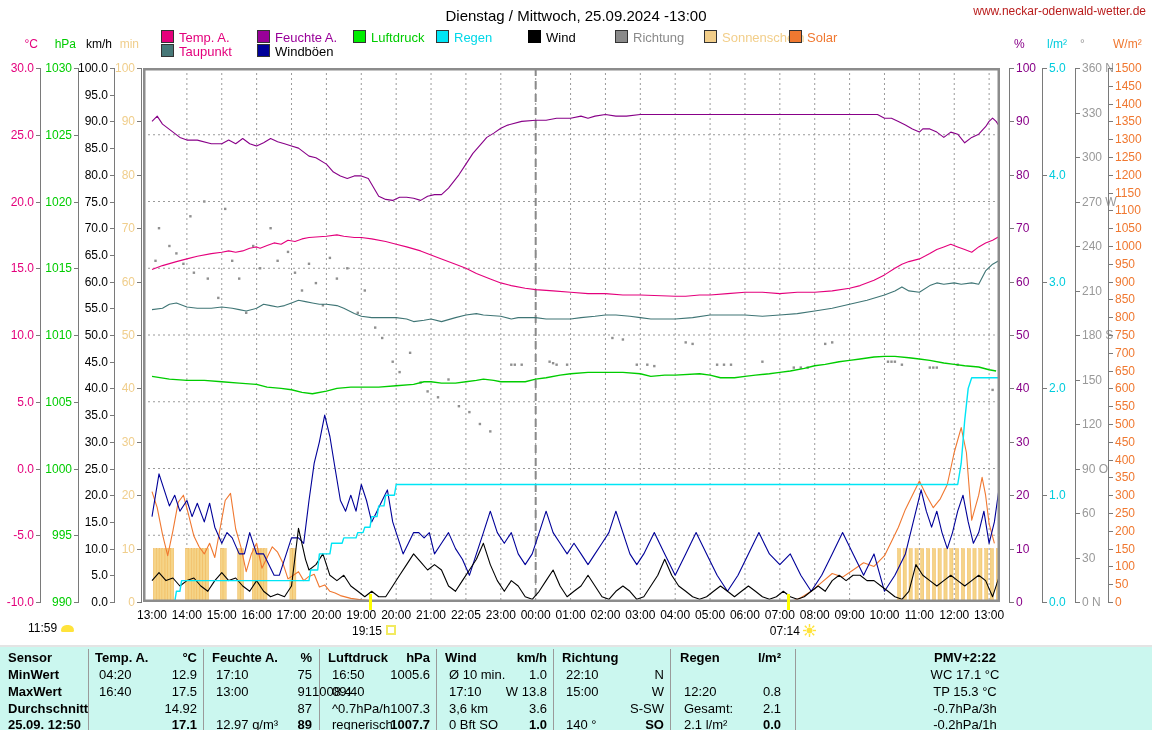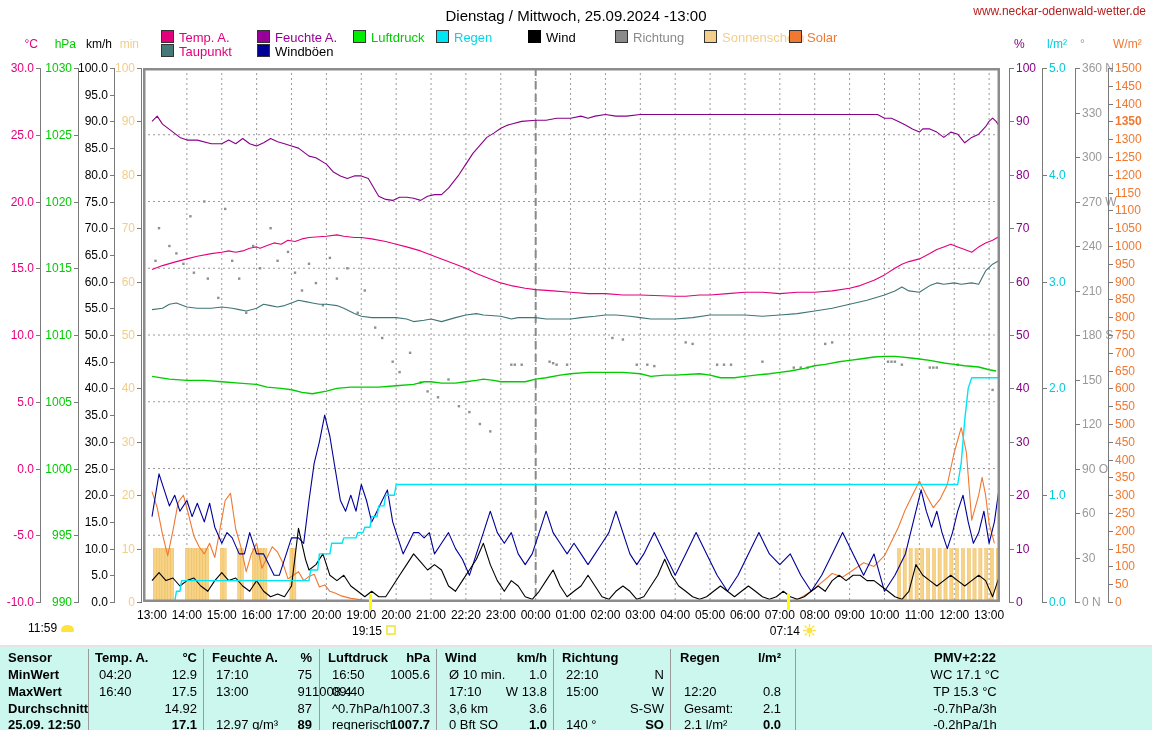--- a/index.html
+++ b/index.html
@@ -223,21 +223,21 @@
       <div class="ax-lab" style="top: 596px; color: rgb(153, 153, 153); left: 1082px;">0 N</div>
       <div class="ax-head" style="top: 38px; color: rgb(240, 120, 48); left: 1113px;">W/m²</div>
       <div class="ax-line" style="left: 1108px; top: 68px; height: 535px;"></div>
       <div class="ax-tick" style="left: 1109px; top: 68px;"></div>
       <div class="ax-lab" style="top: 62px; color: rgb(240, 120, 48); left: 1115px;">1500</div>
       <div class="ax-tick" style="left: 1109px; top: 85.8px;"></div>
       <div class="ax-lab" style="top: 79.8px; color: rgb(240, 120, 48); left: 1115px;">1450</div>
       <div class="ax-tick" style="left: 1109px; top: 103.6px;"></div>
       <div class="ax-lab" style="top: 97.6px; color: rgb(240, 120, 48); left: 1115px;">1400</div>
       <div class="ax-tick" style="left: 1109px; top: 121.4px;"></div>
-      <div class="ax-lab" style="top: 115.4px; color: rgb(240, 120, 48); left: 1115px; font-weight: bold;">1350</div>
+      <div class="ax-lab" style="top: 115.4px; color: rgb(240, 120, 48); left: 1115px;">1350</div>
       <div class="ax-tick" style="left: 1109px; top: 139.2px;"></div>
       <div class="ax-lab" style="top: 133.2px; color: rgb(240, 120, 48); left: 1115px;">1300</div>
       <div class="ax-tick" style="left: 1109px; top: 157px;"></div>
       <div class="ax-lab" style="top: 151px; color: rgb(240, 120, 48); left: 1115px;">1250</div>
       <div class="ax-tick" style="left: 1109px; top: 174.8px;"></div>
       <div class="ax-lab" style="top: 168.8px; color: rgb(240, 120, 48); left: 1115px;">1200</div>
       <div class="ax-tick" style="left: 1109px; top: 192.6px;"></div>
       <div class="ax-lab" style="top: 186.6px; color: rgb(240, 120, 48); left: 1115px;">1150</div>
       <div class="ax-tick" style="left: 1109px; top: 210.4px;"></div>
       <div class="ax-lab" style="top: 204.4px; color: rgb(240, 120, 48); left: 1115px;">1100</div>
@@ -454,21 +454,21 @@
   <div id="xlabels">
       <div class="xlab" style="left: 130px; top: 608px;">13:00</div>
       <div class="xlab" style="left: 164.88px; top: 608px;">14:00</div>
       <div class="xlab" style="left: 199.76px; top: 608px;">15:00</div>
       <div class="xlab" style="left: 234.64px; top: 608px;">16:00</div>
       <div class="xlab" style="left: 269.52px; top: 608px; text-align: center;">17:00</div>
       <div class="xlab" style="left: 304.4px; top: 608px;">20:00</div>
       <div class="xlab" style="left: 339.28px; top: 608px;">19:00</div>
       <div class="xlab" style="left: 374.16px; top: 608px;">20:00</div>
       <div class="xlab" style="left: 409.04px; top: 608px;">21:00</div>
-      <div class="xlab" style="left: 443.92px; top: 608px;">22:20</div>
+      <div class="xlab" style="left: 443.92px; top: 608px;">22:05</div>
       <div class="xlab" style="left: 478.8px; top: 608px;">23:00</div>
       <div class="xlab" style="left: 513.68px; top: 608px;">00:00</div>
       <div class="xlab" style="left: 548.56px; top: 608px;">01:00</div>
       <div class="xlab" style="left: 583.44px; top: 608px;">02:00</div>
       <div class="xlab" style="left: 618.32px; top: 608px;">03:00</div>
       <div class="xlab" style="left: 653.2px; top: 608px;">04:00</div>
       <div class="xlab" style="left: 688.08px; top: 608px;">05:00</div>
       <div class="xlab" style="left: 722.96px; top: 608px;">06:00</div>
       <div class="xlab" style="left: 757.84px; top: 608px;">07:00</div>
       <div class="xlab" style="left: 792.72px; top: 608px;">08:00</div>

